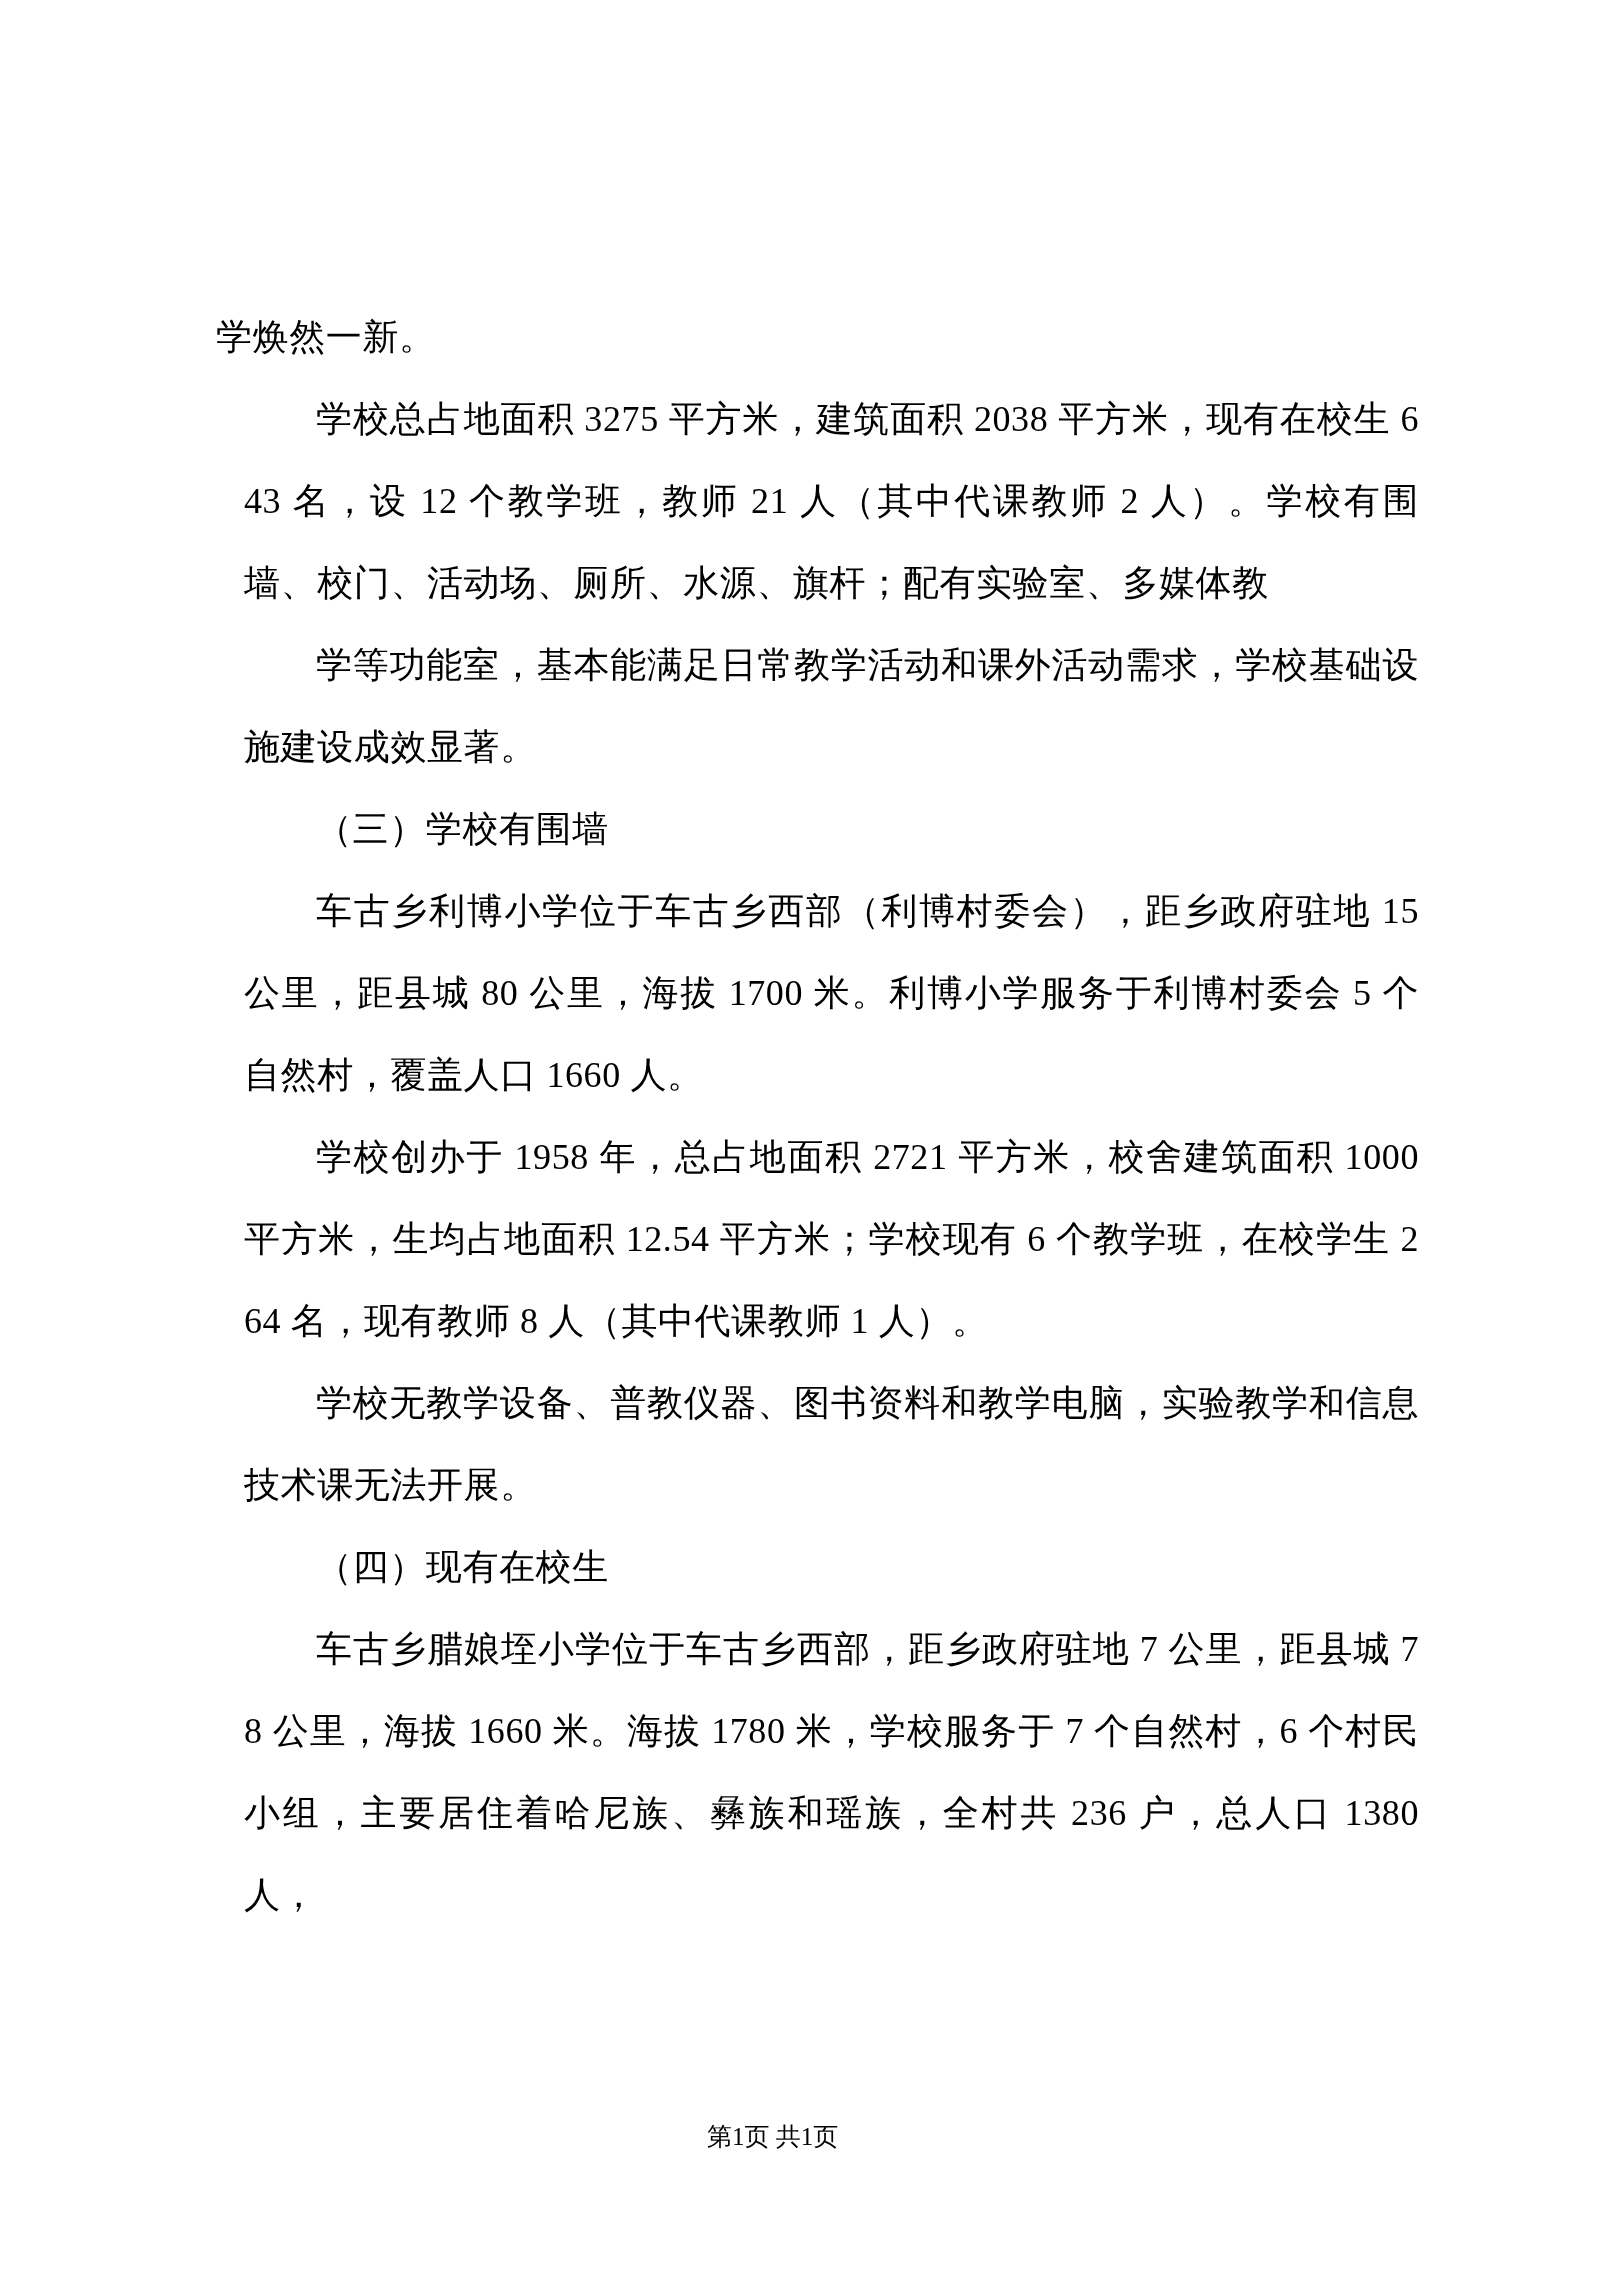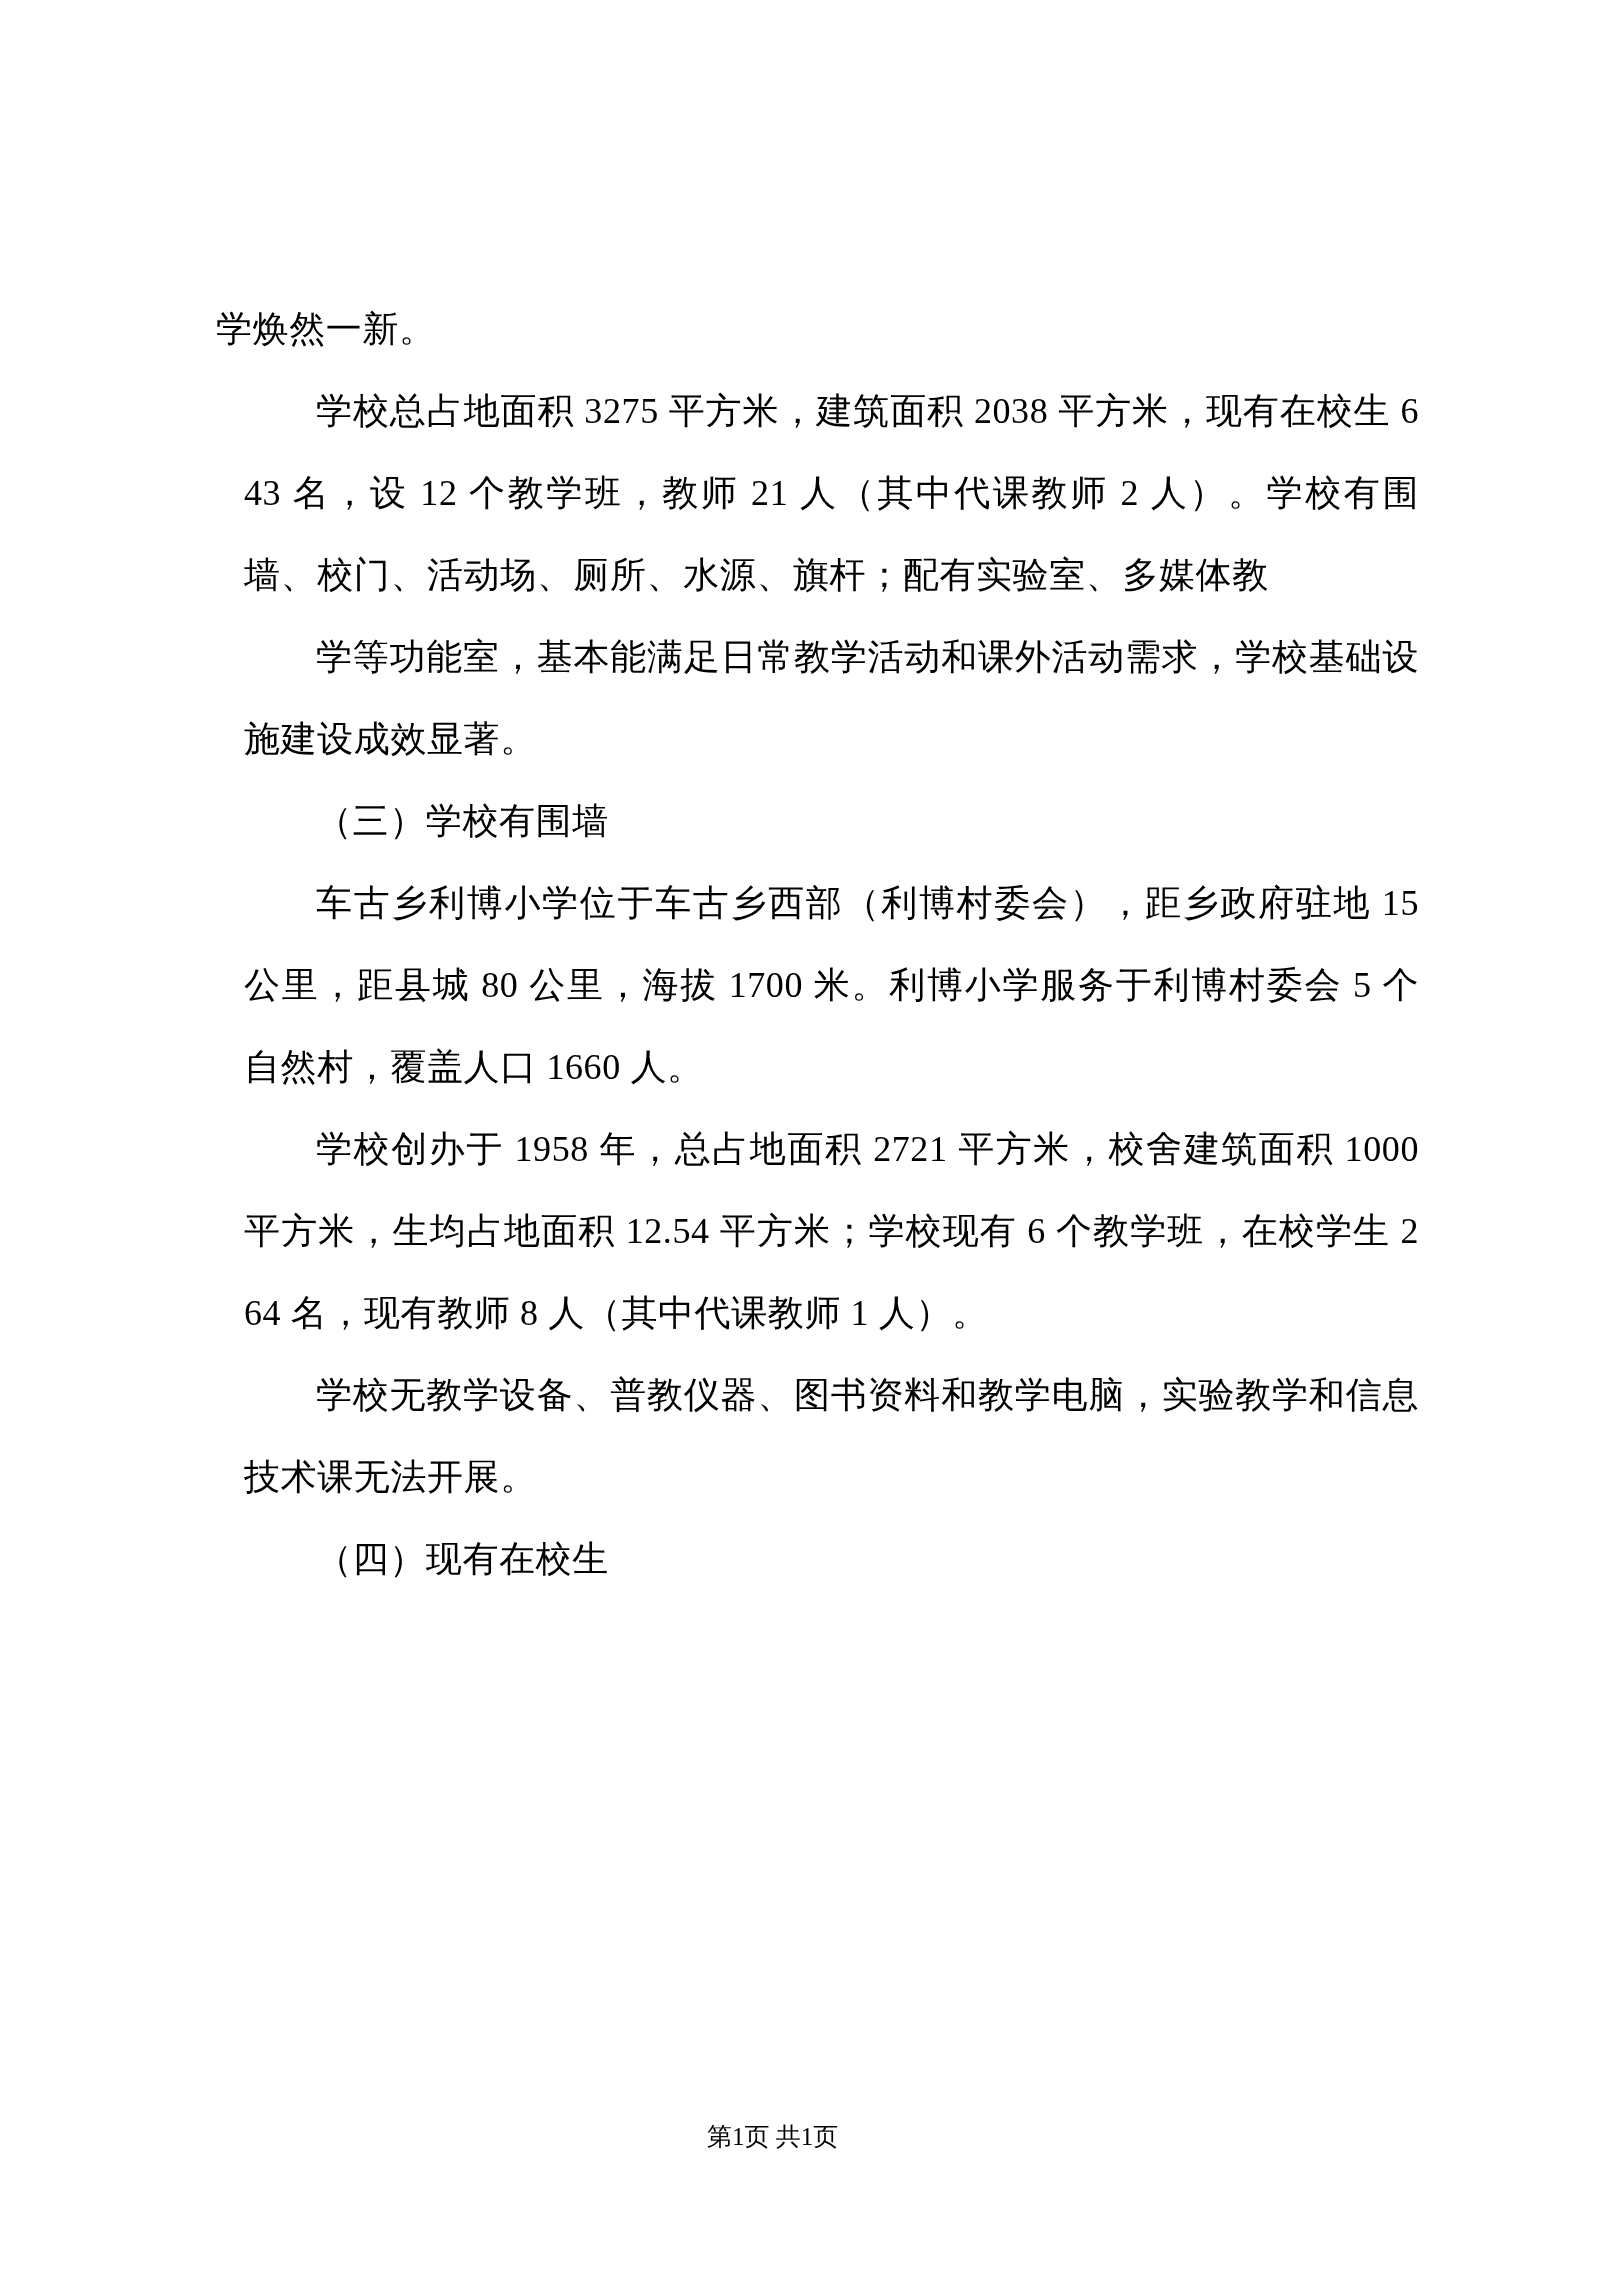--- a/index.html
+++ b/index.html
@@ -12,21 +12,21 @@
     width: 1623px;
     height: 2295px;
     background: #ffffff;
     overflow: hidden;
     font-family: "Liberation Serif", "DejaVu Serif", serif;
     color: #000000;
   }
   .content {
     position: absolute;
     left: 216px;
-    top: 288px;
+    top: 296px;
     width: 1203px;
   }
   .para {
     margin: 0;
     font-size: 36px;
     line-height: 82px;
     text-align: justify;
     text-align-last: left;
     letter-spacing: 0.6px;
     word-break: break-all;
@@ -52,18 +52,19 @@
 <div class="page">
   <div class="content">
     <p class="para">学焕然一新。</p>
     <p class="para indent">学校总占地面积 3275 平方米，建筑面积 2038 平方米，现有在校生 643 名，设 12 个教学班，教师 21 人（其中代课教师 2 人）。学校有围墙、校门、活动场、厕所、水源、旗杆；配有实验室、多媒体教</p>
     <p class="para indent">学等功能室，基本能满足日常教学活动和课外活动需求，学校基础设施建设成效显著。</p>
     <p class="para indent">（三）学校有围墙</p>
     <p class="para indent">车古乡利博小学位于车古乡西部（利博村委会），距乡政府驻地 15 公里，距县城 80 公里，海拔 1700 米。利博小学服务于利博村委会 5 个自然村，覆盖人口 1660 人。</p>
     <p class="para indent">学校创办于 1958 年，总占地面积 2721 平方米，校舍建筑面积 1000 平方米，生均占地面积 12.54 平方米；学校现有 6 个教学班，在校学生 264 名，现有教师 8 人（其中代课教师 1 人）。</p>
     <p class="para indent">学校无教学设备、普教仪器、图书资料和教学电脑，实验教学和信息技术课无法开展。</p>
     <p class="para indent">（四）现有在校生</p>
+    <p class="para indent">车古乡腊娘垤小学位于车古乡西部，距乡政府驻地 7 公里，距县城 78 公里，海拔 1660 米。海拔 1780 米，学校服务于 7 个自然村，6 个村民小组，主要居住着哈尼族、彝族和瑶族，全村共 236 户，总人口 1380 人，</p>
   </div>
   <div class="footer">
     <span>第1页 共1页</span>
   </div>
 </div>
 
 
 </body></html>

